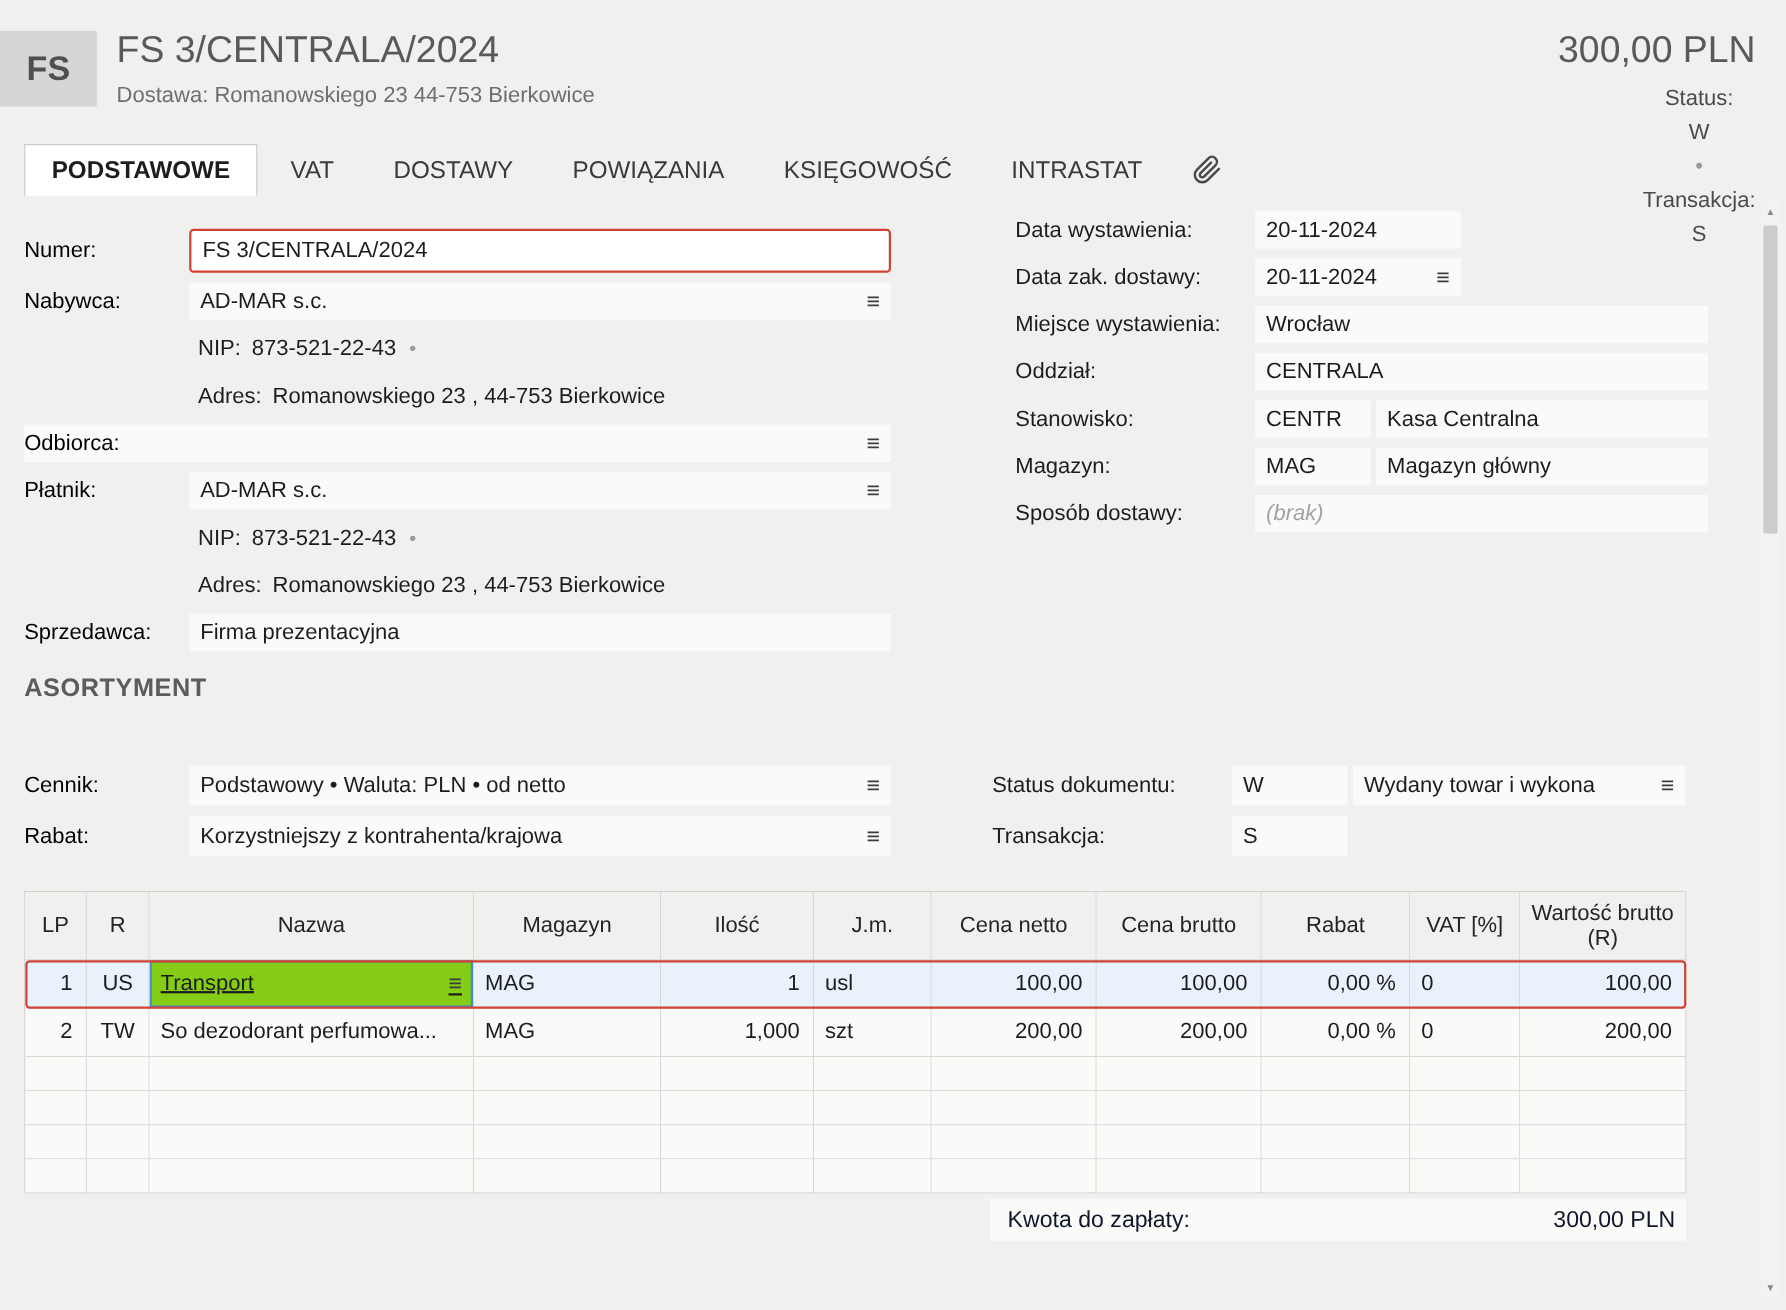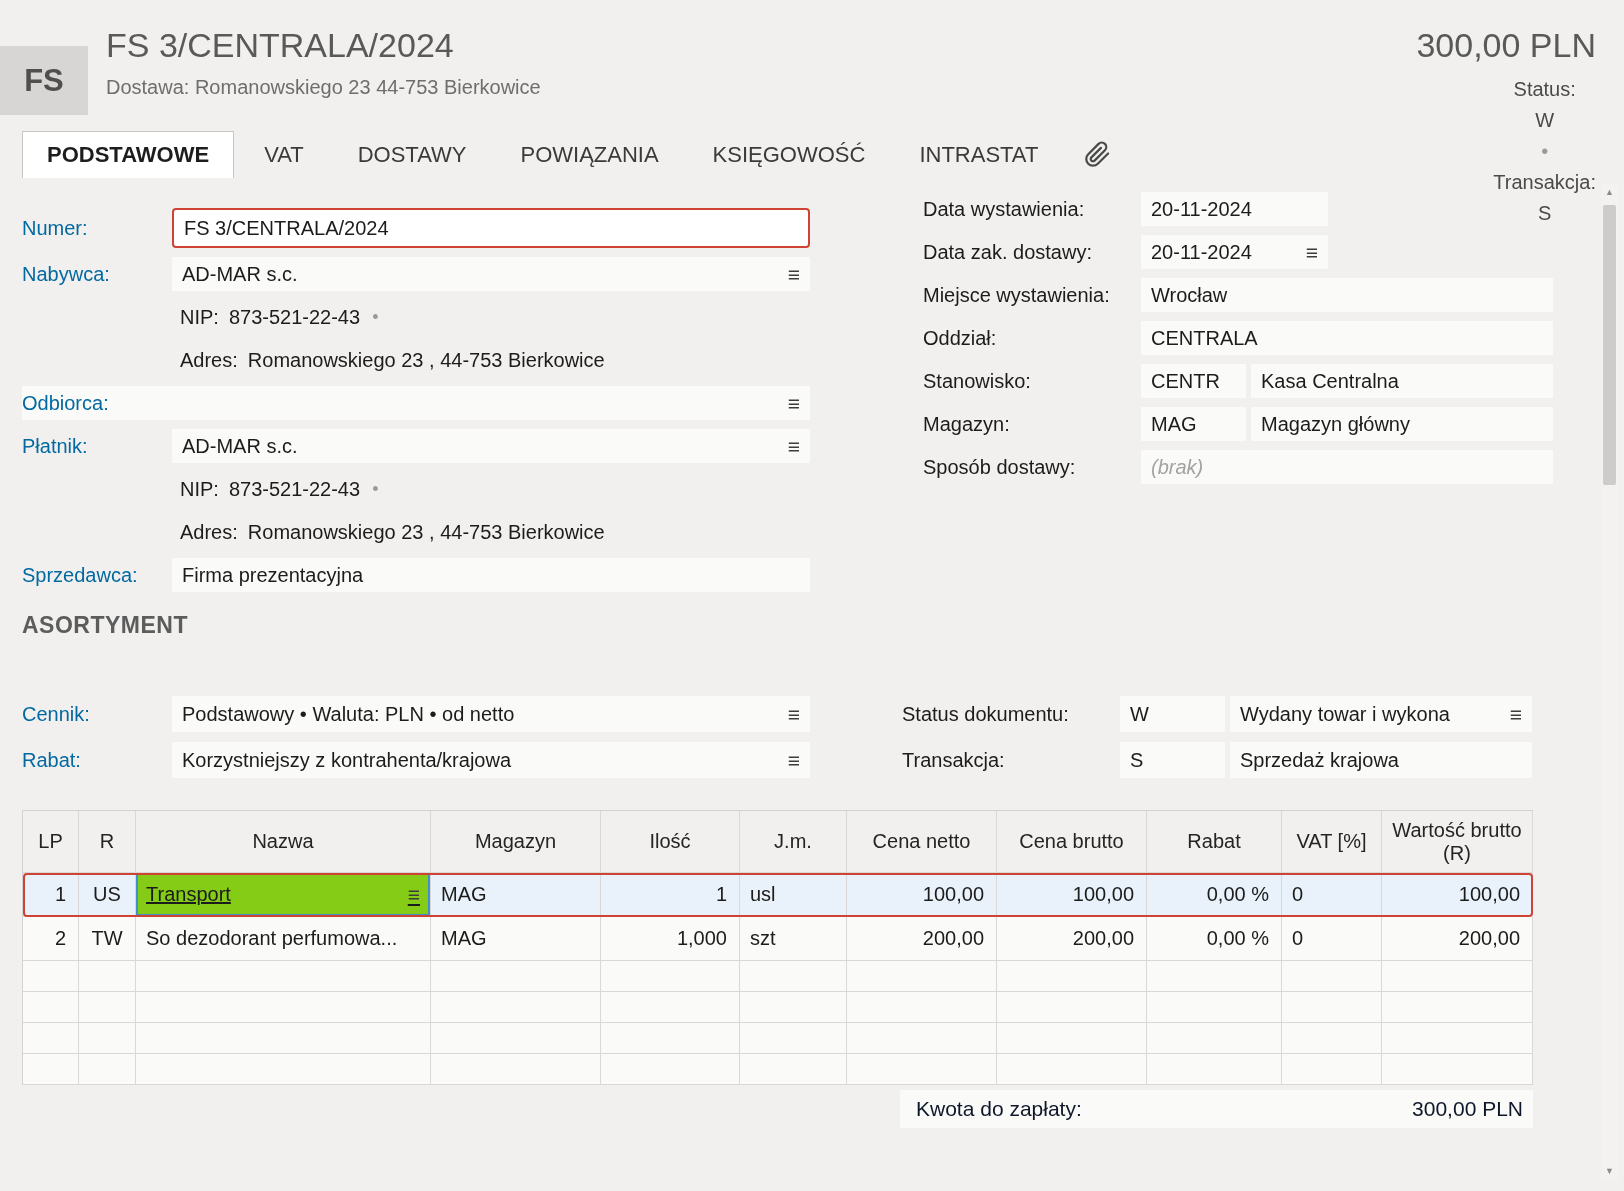--- a/index.html
+++ b/index.html
@@ -3,39 +3,39 @@
 <meta charset="utf-8">
 <style>
   * { margin:0; padding:0; box-sizing:border-box; }
   html,body { background:#e9e8e7; }
   body { font-family:"Liberation Sans","DejaVu Sans",sans-serif; }
   .app { position:relative; width:1624px; height:1191px; background:#f1f0ee; overflow:hidden; }
 
   
   .badge { position:absolute; left:0; top:28px; width:88px; height:69px; background:#d7d6d4;
            display:flex; align-items:center; justify-content:center;
-           font-size:31px; font-weight:bold; color:#4f4f4f;margin-top:18px; }
+           font-size:31px; font-weight:bold; color:#4f4f4f; }
   .title { position:absolute; left:106px; top:26px; font-size:34px; color:#595959; }
   .subtitle { position:absolute; left:106px; top:76px; font-size:20px; color:#6e6e6e; }
   .amount { position:absolute; right:28px; top:26px; font-size:34px; color:#595959; }
   .status-line { position:absolute; right:28px; top:78px; font-size:20px; color:#4a4a4a;
                  display:flex; align-items:center; gap:8px;flex-direction:column; }
   .status-line .sep { color:#9a9a9a; margin:0 6px; }
 
   
   .tabs { position:absolute; left:22px; top:131px; height:47px; display:flex; align-items:stretch; gap:6px; }
   .tab { display:flex; align-items:center; padding:0 24px; font-size:22px; color:#3a3a3a; cursor:default; }
   .tab.active { background:#ffffff; border:1px solid #c8c7c5; border-bottom:none; font-weight:bold; color:#1d1d1d; }
   .attach { display:flex; align-items:center; margin-left:16px; }
 
   
   .col-left  { position:absolute; left:22px;  top:208px; width:788px; }
   .col-right { position:absolute; left:902px; top:192px; width:630px;margin-left:21px; }
   .frow { display:flex; align-items:center; margin-bottom:9px; }
-  .lbl  { width:150px; flex-shrink:0; font-size:20px; color:#0369a1; }
+  .lbl  { width:150px; flex-shrink:0; font-size:20px; color:#000000; }
   .lbl.boxed { background:#fafaf8; height:34px; display:flex; align-items:center; }
   .fld  { background:#fafaf8; height:34px; flex:1; display:flex; align-items:center;
           padding:0 10px; font-size:20px; color:#1c1c1c; }
   .numer-fld { background:#ffffff; border:2px solid #cf4334; border-radius:4px; height:40px;
                flex:1; display:flex; align-items:center; padding:0 10px; font-size:20px; color:#1c1c1c; }
   .menu-ic { margin-left:auto; font-size:21px; color:#3c3c3c; line-height:1; cursor:pointer; }
   .subrow { display:flex; align-items:center; height:34px; margin-bottom:9px; padding-left:158px; font-size:20px; color:#1c1c1c; }
   .subrow .sublbl { margin-right:10px; }
   .subrow .dot { color:#9a9a9a; margin-left:12px; font-size:18px; }
 
@@ -250,23 +250,20 @@
       <div class="fld fld-name">
         <span>Wydany towar i wykona</span>
         <span class="menu-ic">≡</span>
       </div>
     </div>
     <div class="frow">
       <div class="lbl-r">Transakcja:</div>
       <div class="fld fld-code">
         <span>S</span>
       </div>
-      <div class="fld fld-name">
-        <span>Sprzedaż krajowa</span>
-      </div>
     </div>
   </div>
 
   <div class="items-table">
     <div class="trow thead">
       <div class="tcell">LP</div>
       <div class="tcell">R</div>
       <div class="tcell">Nazwa</div>
       <div class="tcell">Magazyn</div>
       <div class="tcell">Ilość</div>

